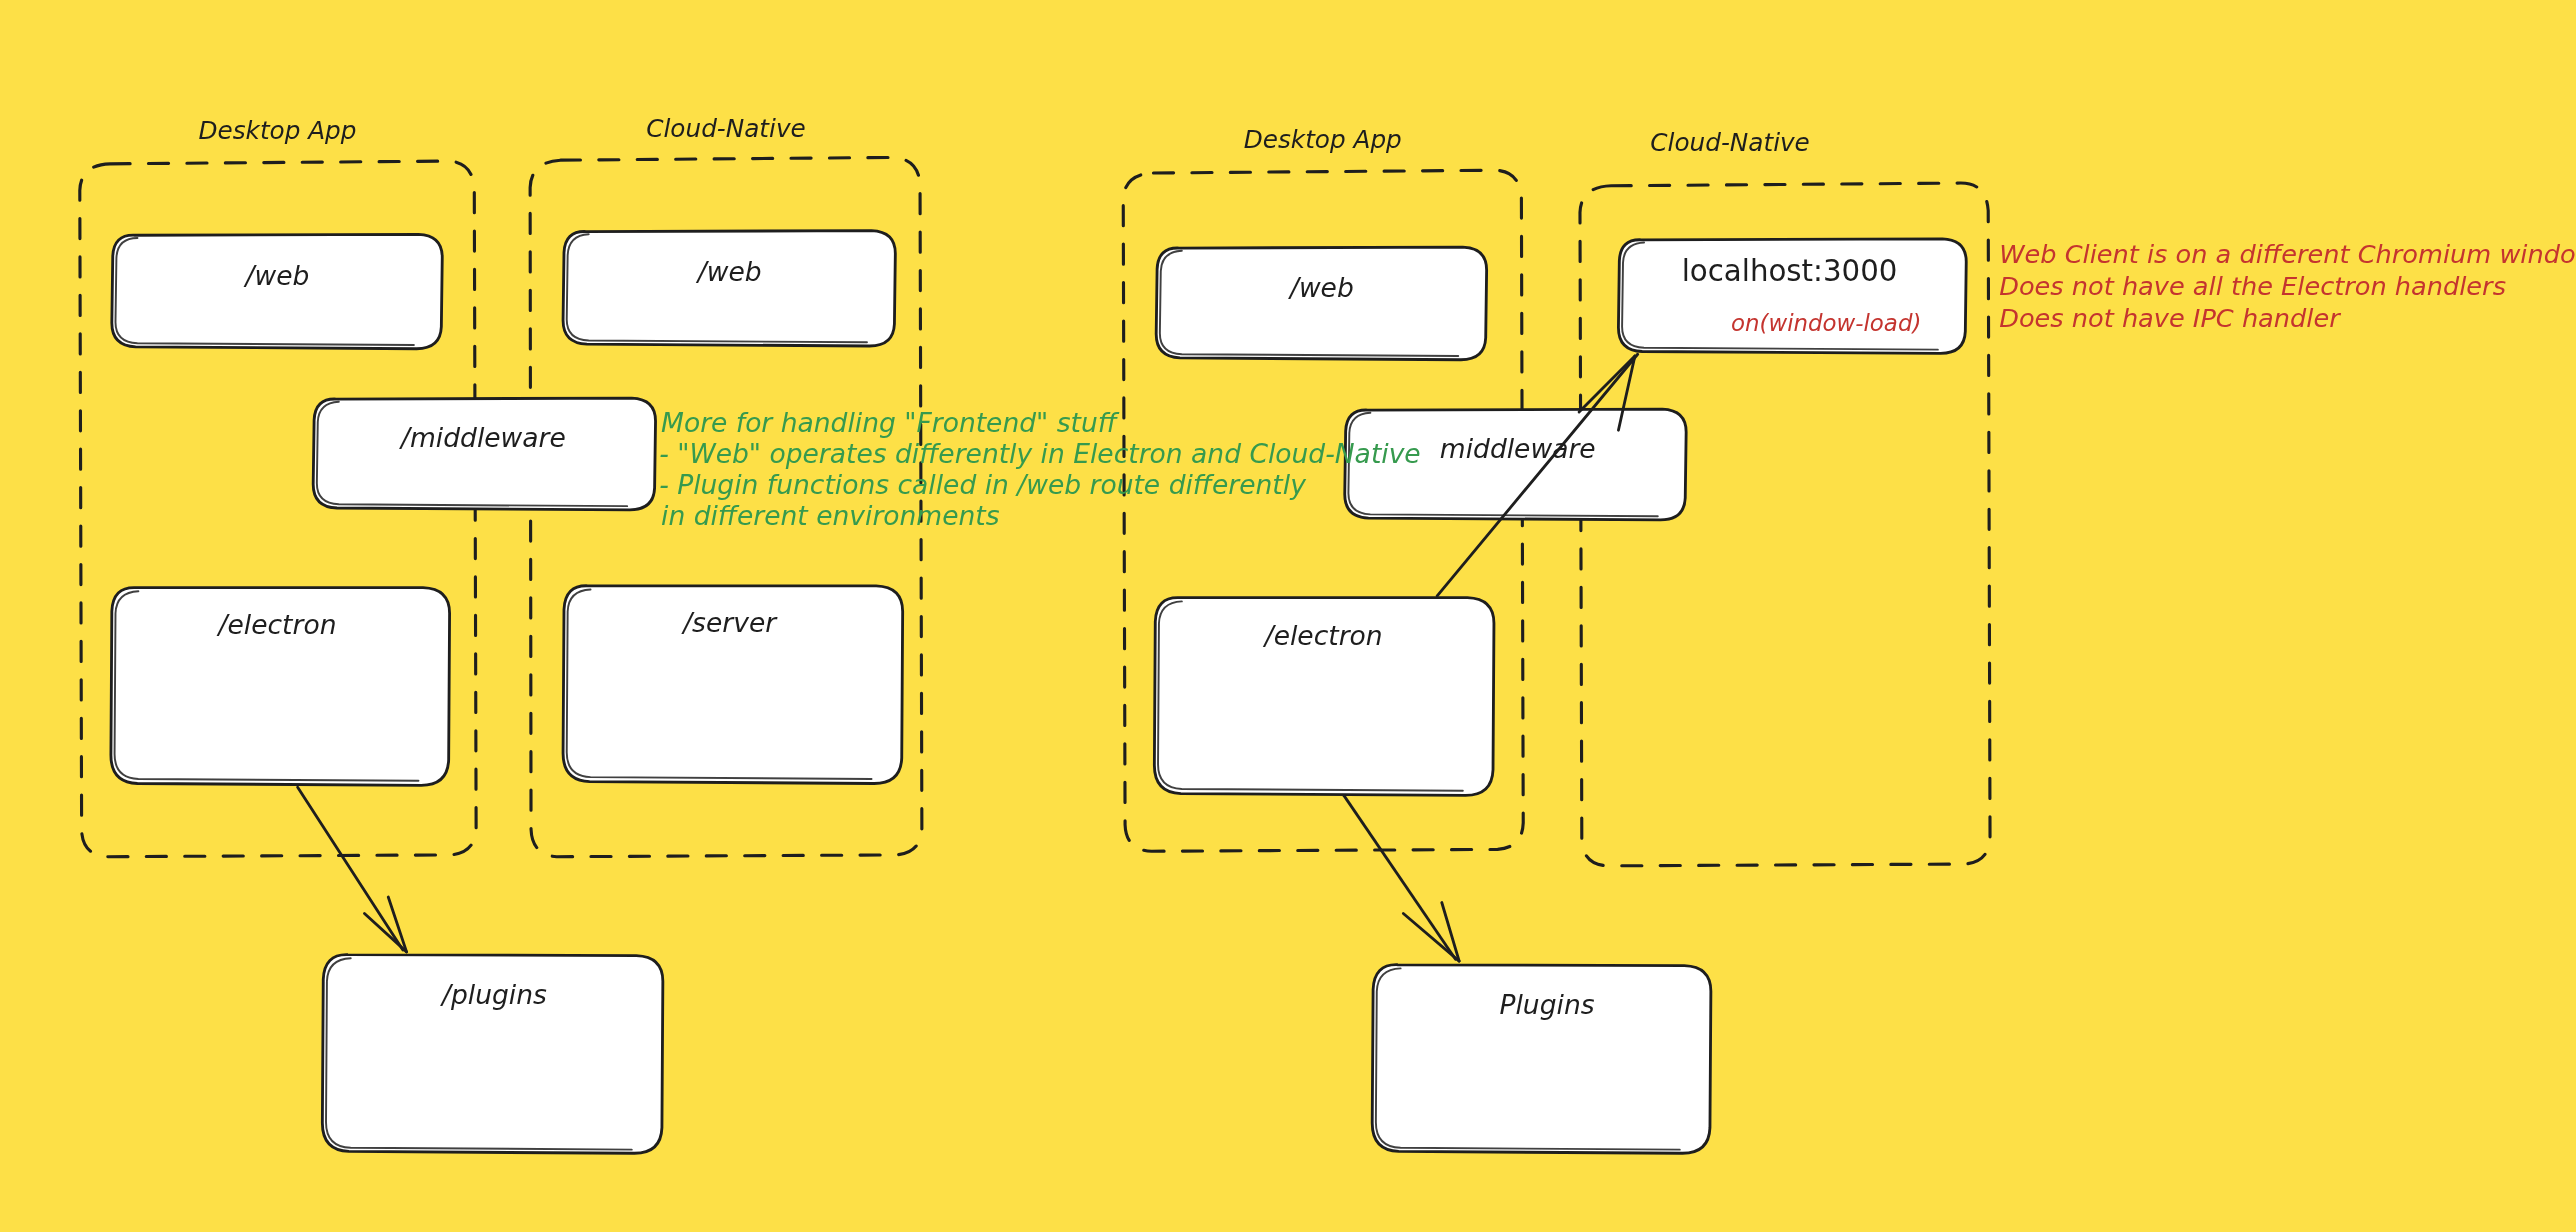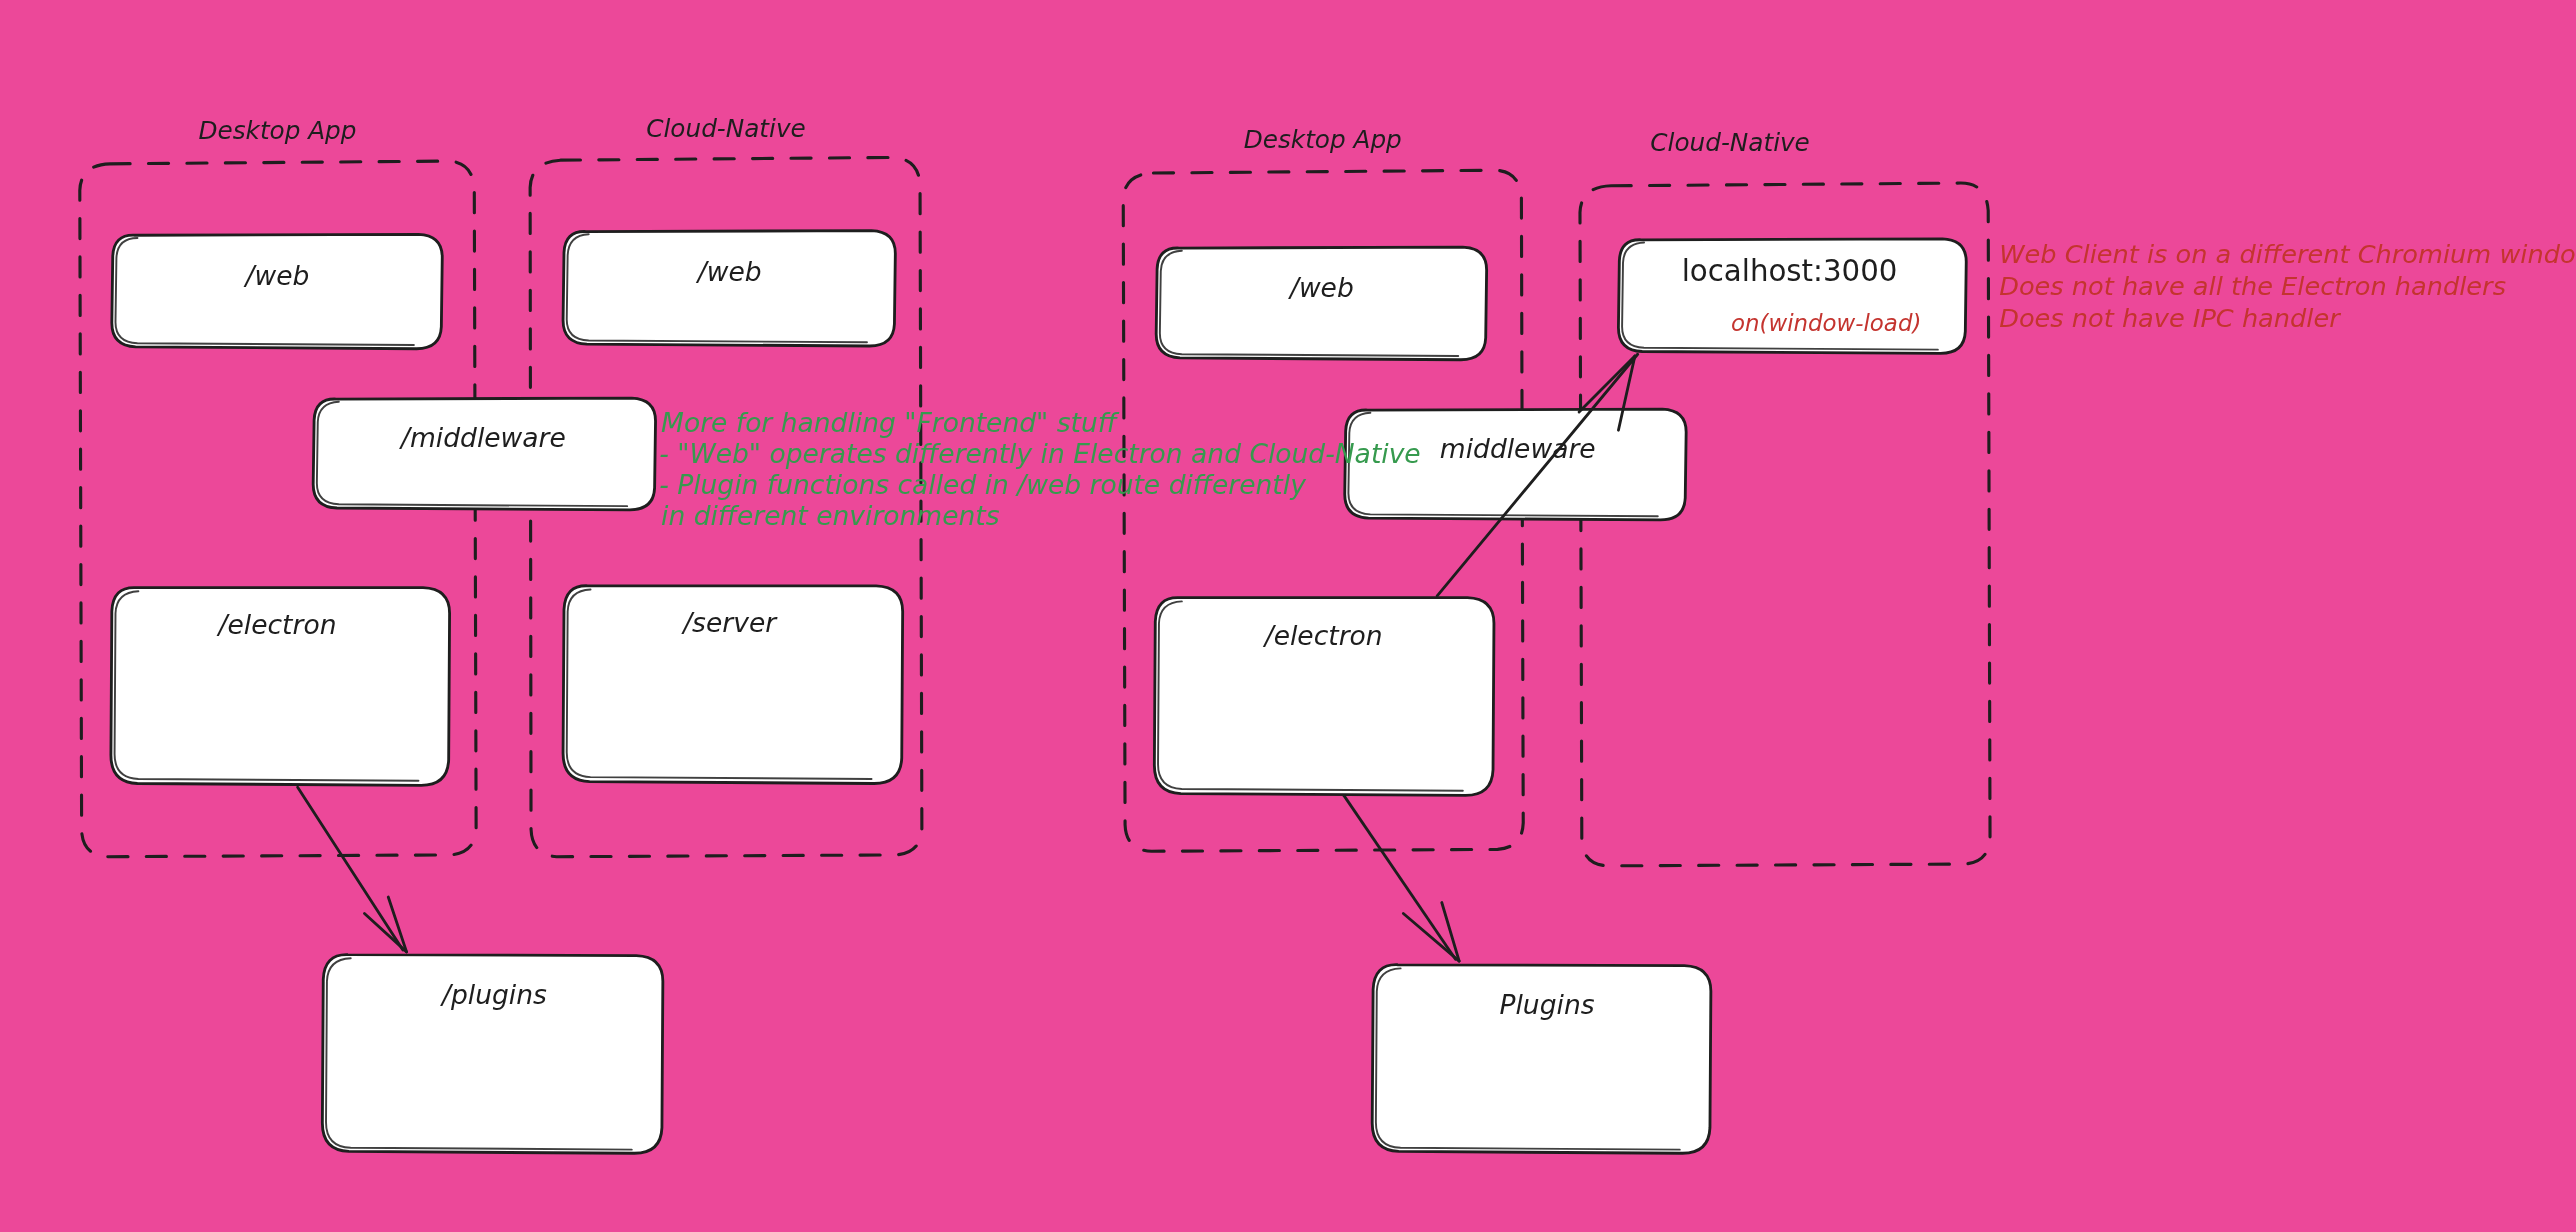--- a/index.html
+++ b/index.html
@@ -1,18 +1,18 @@
 <!DOCTYPE html>
 <html style="font-size:14.6px"><head>
 <meta charset="utf-8">
 <style>
   html,body{margin:0;padding:0;background:#ffffff;}
   body{width:2576px;height:1232px;overflow:hidden;
        font-family:"DejaVu Sans", sans-serif;}
-  #stage{position:relative;width:2576px;height:1232px;background:#ec4899;}
+  #stage{position:relative;width:2576px;height:1232px;background:#fde047;}
   svg#canvas{position:absolute;left:0;top:0;width:2576px;height:1232px;}
   .hand-text{font-family:"DejaVu Sans", sans-serif;
              font-style:italic;
              fill:#1e1e1e;}
   .grp-label{font-size:27px;}
   .box-label{font-size:29px;}
   .box-label-big{font-size:32px;font-style:normal;}
   .note-green{fill:#369a4e;font-size:29px;}
   .note-red{fill:#c4342f;font-size:28px;}
   .red-sub{fill:#c4342f;font-size:25px;}

